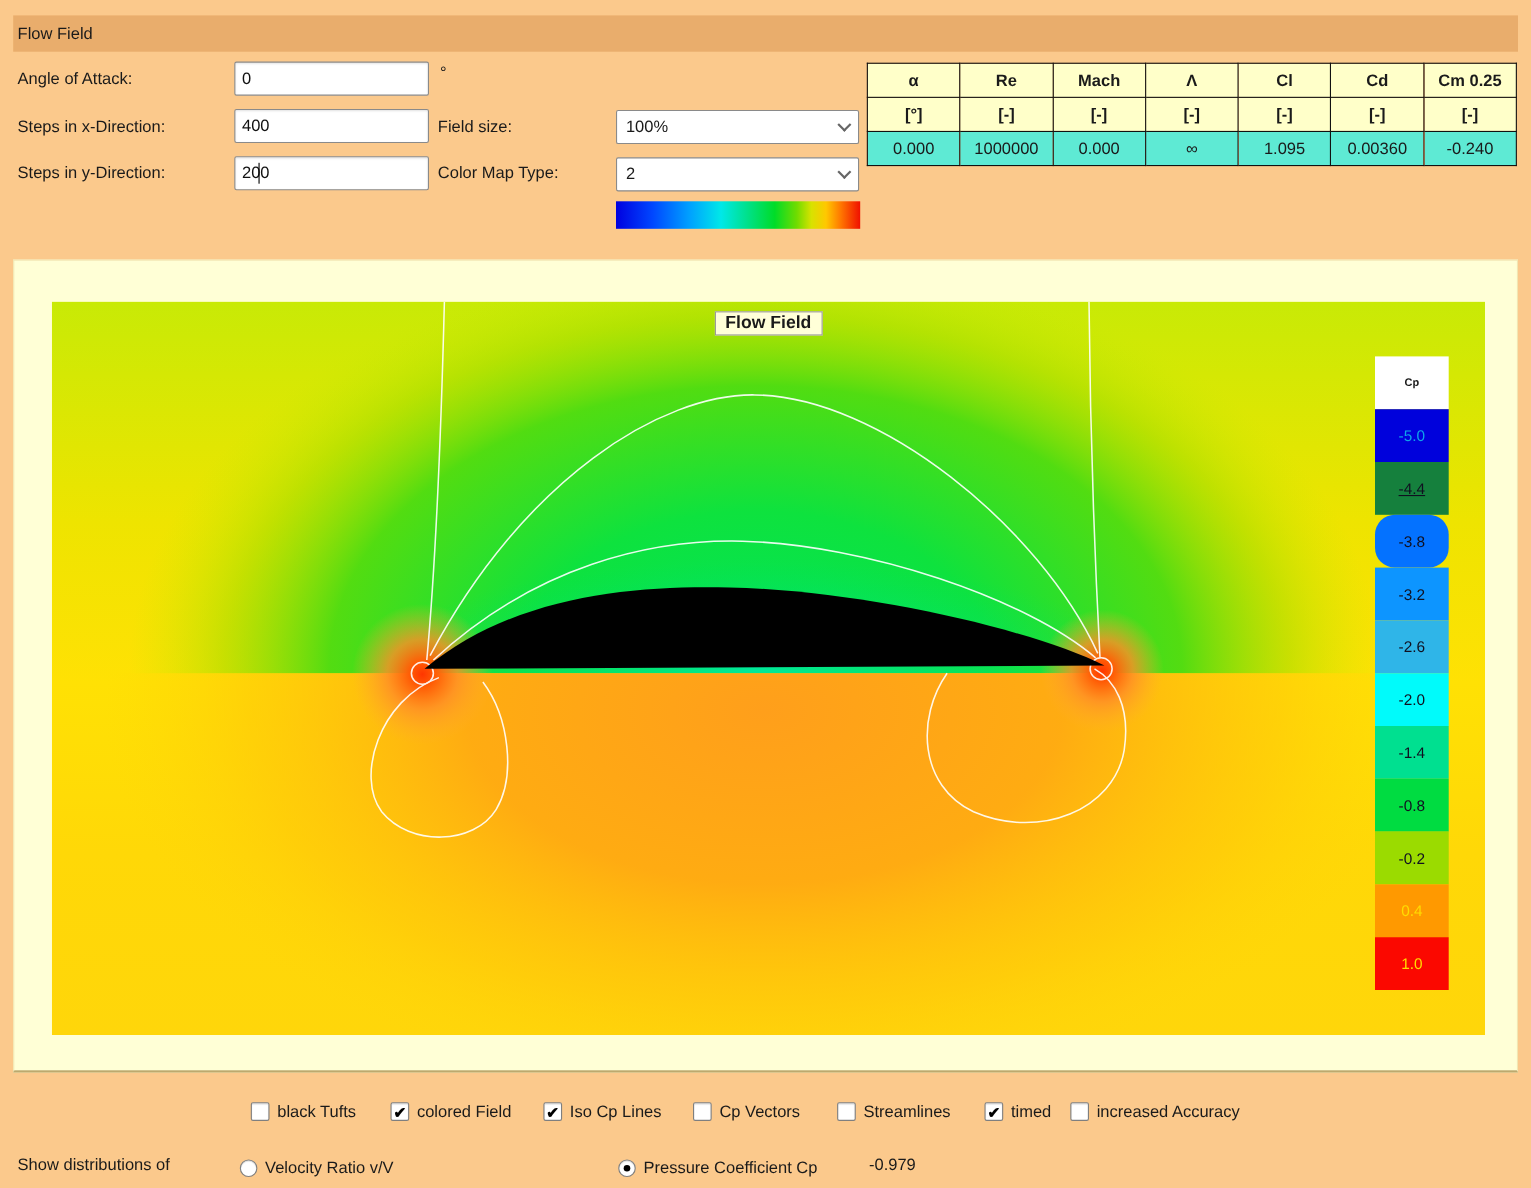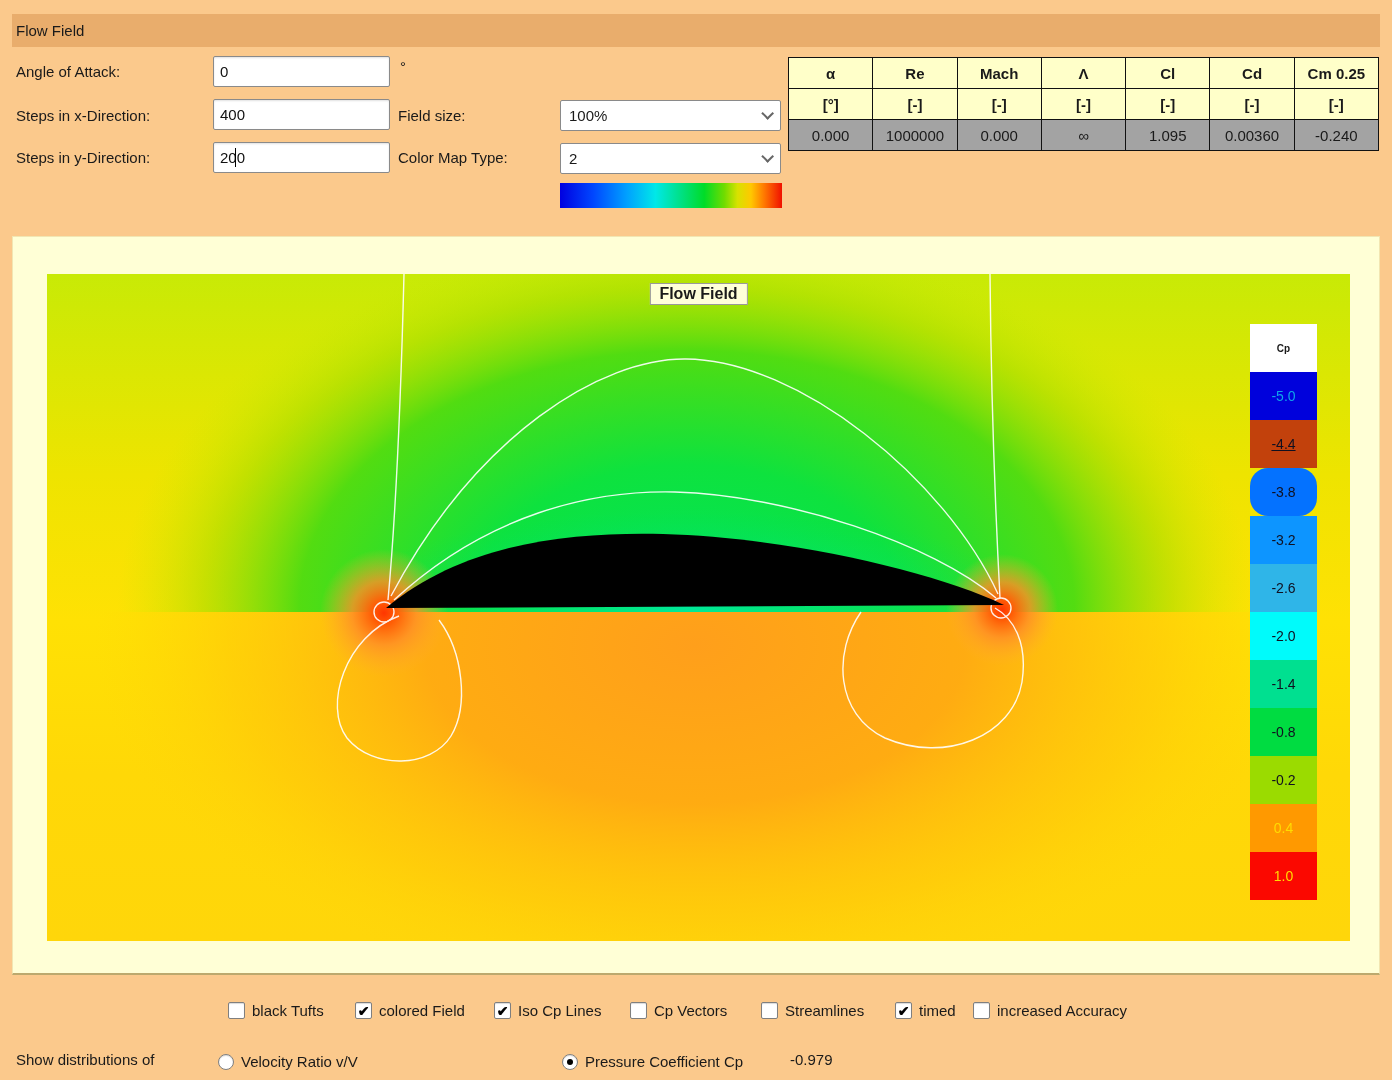--- a/index.html
+++ b/index.html
@@ -36,21 +36,21 @@
   .gradbar { width:222px; height:25px;
     background:linear-gradient(90deg,#0000E0 0%,#0047FF 15%,#00A0FF 30%,#00E8E8 43%,
       #00E080 55%,#00DC28 65%,#70DC00 74%,#D8E200 80%,#FFC800 86%,#FF7800 92%,#F01000 100%); }
 
   
   table.rtable { border-collapse:collapse; width:591px; table-layout:fixed; }
   .rtable td {
     border:1.5px solid #111; text-align:center; height:31px; background:#FFFFC9;
     font-weight:bold; font-size:15px; overflow:hidden;
   }
-  .rtable tr.vals td { background:#a3a3a3; font-weight:normal; }
+  .rtable tr.vals td { background:#5eead4; font-weight:normal; }
 
   
   .panel { left:12px; top:236px; width:1368px; height:739px; background:#FFFFD6;
            border:1px solid #F2E6B2; border-bottom:2px solid #BCA96E; }
   .plot { position:absolute; left:34px; top:37px; width:1303px; height:667px; overflow:hidden; }
   .plot svg { display:block; }
   .plot-title { position:absolute; left:50%; top:9px; transform:translateX(-50%);
                 background:#FFFFD8; border:1px solid #999; padding:1px 9px;
                 font-weight:bold; font-size:16px; }
 
@@ -204,21 +204,21 @@
       <path d="M 339,334 C 420,267 528,258 616,260 C 736,263 888,297 957,331 Z" fill="#000000"></path>
     </svg>
 
     <div class="plot-title">
       <span>Flow Field</span>
     </div>
 
     <div class="legend">
       <div class="hdr">Cp</div>
       <div class="band" style="background: rgb(0, 1, 220); color: #0ea5e9;">-5.0</div>
-      <div class="band" style="background: #c2410c; color: rgb(16, 16, 32); text-decoration: underline;">-4.4</div>
+      <div class="band" style="background: #15803d; color: rgb(16, 16, 32); text-decoration: underline;">-4.4</div>
       <div class="band" style="background: rgb(4, 114, 255); color: rgb(16, 16, 32); border-radius: 18px;">-3.8</div>
       <div class="band" style="background: rgb(13, 149, 255); color: rgb(16, 16, 32);">-3.2</div>
       <div class="band" style="background: rgb(47, 181, 232); color: rgb(16, 16, 32);">-2.6</div>
       <div class="band" style="background: rgb(0, 251, 251); color: rgb(16, 16, 32);">-2.0</div>
       <div class="band" style="background: rgb(0, 224, 144); color: rgb(16, 16, 32);">-1.4</div>
       <div class="band" style="background: rgb(0, 220, 65); color: rgb(16, 16, 32);">-0.8</div>
       <div class="band" style="background: rgb(155, 219, 0); color: rgb(16, 16, 32);">-0.2</div>
       <div class="band" style="background: rgb(255, 153, 0); color: rgb(255, 220, 0);">0.4</div>
       <div class="band" style="background: rgb(251, 8, 0); color: rgb(255, 220, 0);">1.0</div>
     </div>

